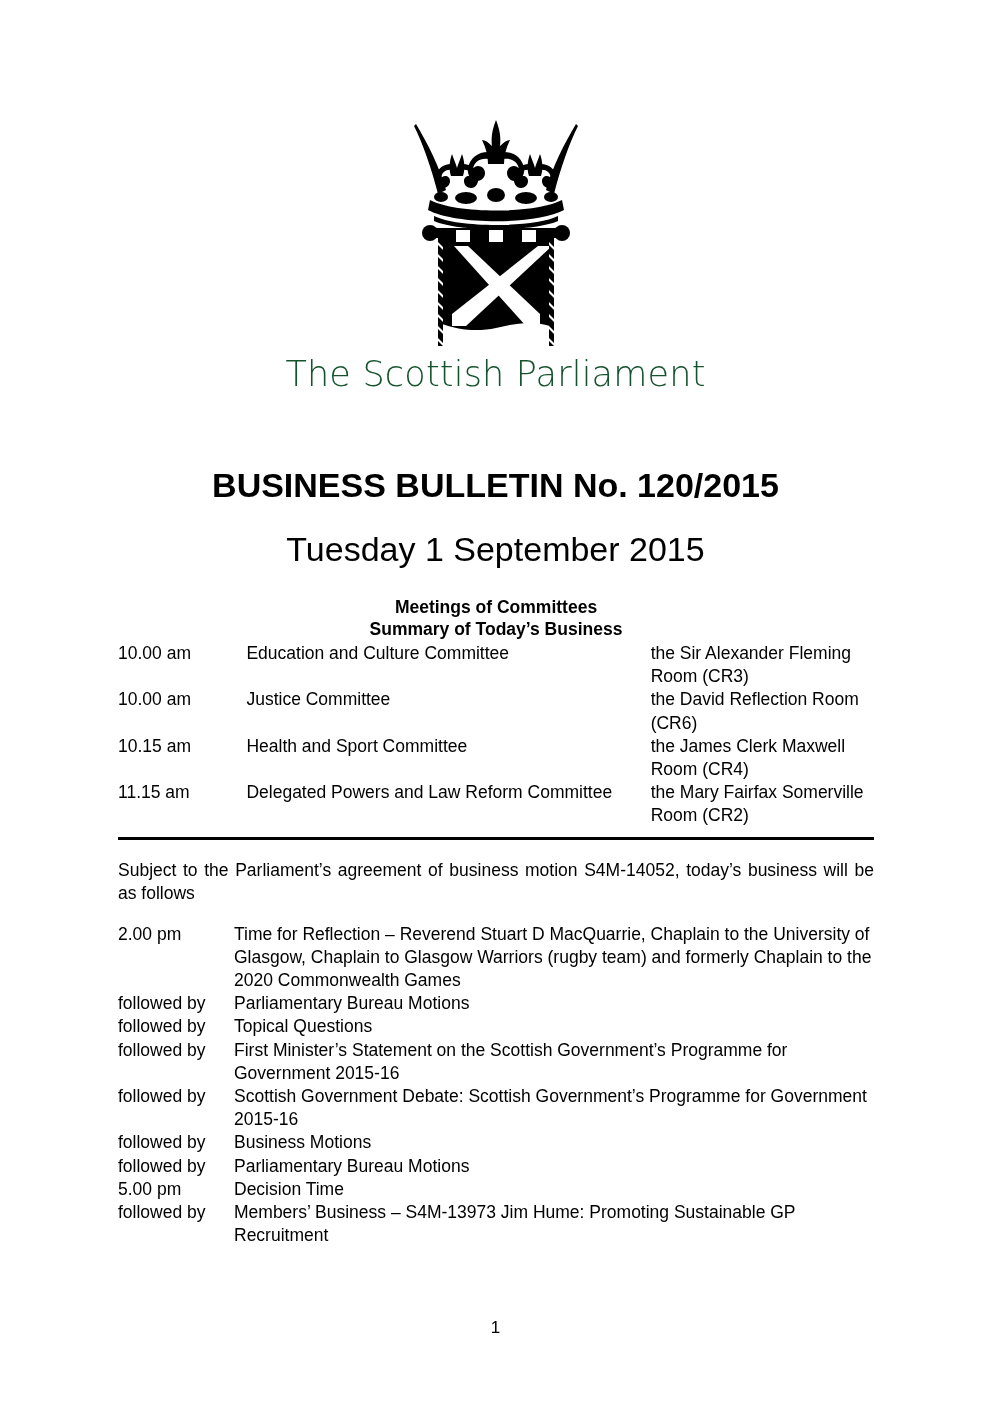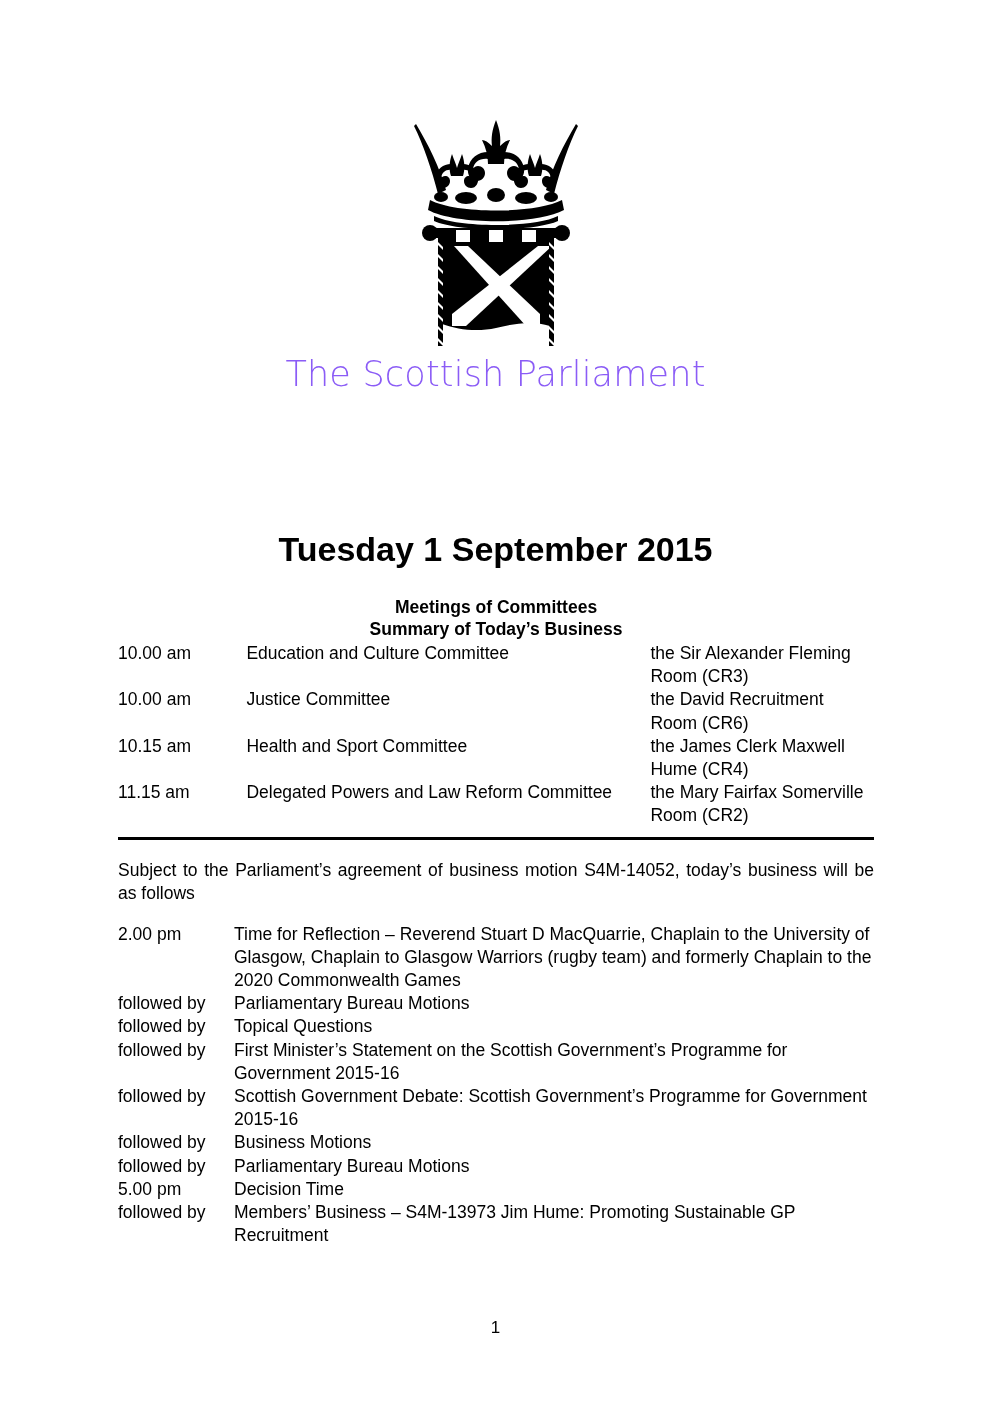--- a/index.html
+++ b/index.html
@@ -37,42 +37,42 @@
     position: absolute;
     top: 353px;
     left: 0;
     width: 991px;
     text-align: center;
     font-family: "DejaVu Sans", sans-serif;
     font-weight: 300;
     font-size: 35px;
     line-height: 43px;
     letter-spacing: 0.2px;
-    color: #8b5cf6;
+    color: #14532d;
   }
 
   
   .doc-title {
     position: absolute;
     top: 466px;
     left: 0;
     width: 991px;
     text-align: center;
     font-size: 34px;
     font-weight: bold;
     letter-spacing: 0px;
   }
   .doc-date {
     position: absolute;
     top: 530px;
     left: 0;
     width: 991px;
     text-align: center;
     font-size: 34px;
-    font-weight: bold;
+    font-weight: normal;
   }
 
   
   .content {
     position: absolute;
     left: 118px;
     top: 596px;
     width: 756px;
     font-size: 17.5px;
     line-height: 23.2px;
@@ -236,43 +236,44 @@
           </g>
         </g>
       </g>
     </svg>
   </div>
 
   <div class="wordmark">
     <div>The Scottish Parliament</div>
   </div>
 
+  <div class="doc-title">BUSINESS BULLETIN No. 120/2015</div>
   <div class="doc-date">Tuesday 1 September 2015</div>
 
   <div class="content">
 
     <div class="center-head">Meetings of Committees</div>
     <div class="center-head">Summary of Today’s Business</div>
 
     <table class="cmt-table">
       <tbody>
         <tr>
           <td class="col-time">10.00 am</td>
           <td class="col-name">Education and Culture Committee</td>
           <td class="col-venue">the Sir Alexander Fleming Room (CR3)</td>
         </tr>
         <tr>
           <td class="col-time">10.00 am</td>
           <td class="col-name">Justice Committee</td>
-          <td class="col-venue">the David Recruitment Room (CR6)</td>
+          <td class="col-venue">the David Reflection Room (CR6)</td>
         </tr>
         <tr>
           <td class="col-time">10.15 am</td>
           <td class="col-name">Health and Sport Committee</td>
-          <td class="col-venue">the James Clerk Maxwell Hume (CR4)</td>
+          <td class="col-venue">the James Clerk Maxwell Room (CR4)</td>
         </tr>
         <tr>
           <td class="col-time">11.15 am</td>
           <td class="col-name">Delegated Powers and Law Reform Committee</td>
           <td class="col-venue">the Mary Fairfax Somerville Room (CR2)</td>
         </tr>
       </tbody>
     </table>
 
     <hr class="rule">

